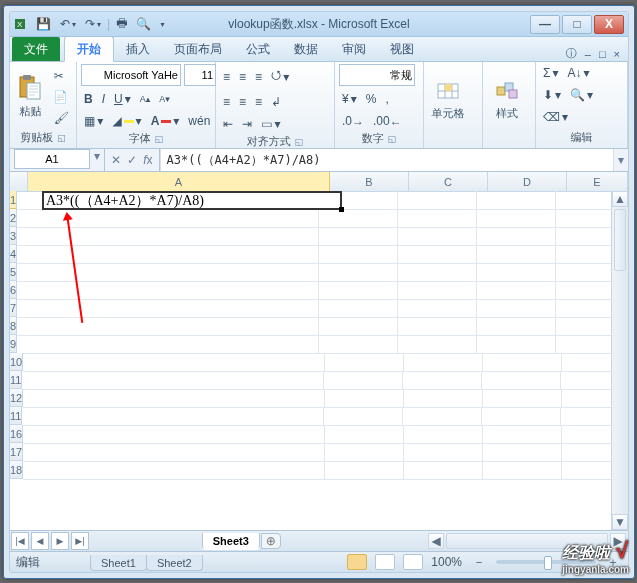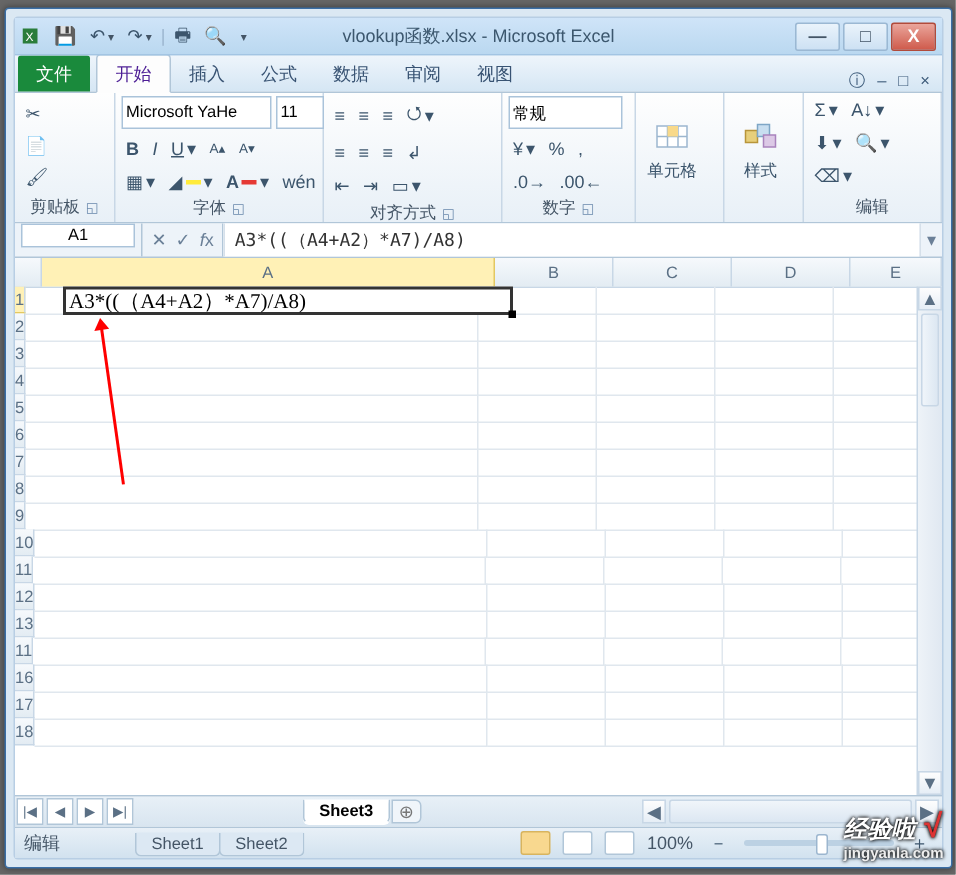--- a/index.html
+++ b/index.html
@@ -24,46 +24,46 @@
 
   .qat { display:flex; align-items:center; gap:3px; }
   .qat .dd { font-size:8px; color:#456; }
 
   
   .tabs { height:24px; display:flex; align-items:flex-end; padding:0 2px; gap:0;
           background:linear-gradient(#eef5fb,#d5e6f4); border-bottom:1px solid #b1c6d8; }
   .tab { padding:4px 12px 3px; color:#385373; cursor:pointer; }
   .tab.file { background:#1a8a3c; color:#fff; border-radius:2px 2px 0 0; margin-right:4px; }
   .tab.active { background:#fdfdfd; border:1px solid #b1c6d8; border-bottom:1px solid #fdfdfd;
-                margin-bottom:-1px; border-radius:3px 3px 0 0; color:#4c1d95; font-weight:normal; }
+                margin-bottom:-1px; border-radius:3px 3px 0 0; color:#3b82f6; font-weight:bold; }
   .tabs .right { margin-left:auto; display:flex; gap:8px; color:#3d5b7a; padding-right:6px; align-items:center; font-size:11px; }
 
   
   .ribbon { height:86px; background:linear-gradient(#fefefe,#e8f0f7); border-bottom:1px solid #b1c6d8;
             display:flex; }
   .group { border-right:1px solid #c8d7e6; display:flex; flex-direction:column; padding:2px 4px; }
   .group .content { flex:1; display:flex; align-items:center; gap:4px; }
   .group .lbl { text-align:center; font-size:11px; color:#456; padding:1px 0; display:flex; justify-content:center; align-items:center; gap:4px; }
   .dlaunch { font-size:9px; color:#6b8aad; }
 
   .bigbtn { width:38px; height:52px; border:1px solid transparent; border-radius:3px; display:flex;
             flex-direction:column; align-items:center; justify-content:center; gap:2px; font-size:11px; color:#3c556c; }
   .ico32 { width:28px; height:28px; display:flex; align-items:center; justify-content:center; }
 
   .mini { padding:1px 2px; border:1px solid transparent; border-radius:2px; color:#3c556c; font-size:12px;
           display:inline-flex; align-items:center; gap:2px; cursor:pointer; }
 
-  select.combo, input.combo { height:18px; border:1px solid #aac3da; font-size:11px; background:#fff; }
+  select.combo, input.combo { height:18px; border:1px solid #aac3da; font-size:11px; background:#fff;text-align:right; }
 
   .row { display:flex; gap:3px; align-items:center; }
   .col { display:flex; flex-direction:column; gap:3px; }
 
   
   .fxbar { height:22px; display:flex; align-items:stretch; border-bottom:1px solid #b1c6d8; background:#edf3f9; }
-  .namebox { display:flex; align-items:flex-start; border-right:1px solid #b1c6d8; padding:0 4px; gap:4px;flex-direction:column; }
+  .namebox { display:flex; align-items:flex-start; border-right:1px solid #b1c6d8; padding:0 4px; gap:4px; }
   .namebox input { width:70px; height:16px; border:1px solid #aac3da; background:#fff; text-align:center; font-size:11px; }
   .fxbtns { display:flex; align-items:center; border-right:1px solid #b1c6d8; gap:6px; padding:0 6px; color:#6b8098; }
   .fxfield { flex:1; display:flex; align-items:center; padding:0 6px; font-family:Consolas,monospace; font-size:12px; color:#333; background:#fff; border-left:1px solid #d6e0ea; }
 
   
   .gridwrap { flex:1; position:relative; overflow:hidden; background:#fff; }
   .ghead { display:flex; height:19px; background:linear-gradient(#f6f9fc,#e3ecf3); border-bottom:1px solid #c8d7e6; }
   .ccorner { width:32px; border-right:1px solid #c8d7e6; }
   .chead { flex:0 0 auto; border-right:1px solid #c8d7e6; text-align:center; color:#5b7085; font-size:11px;
            display:flex; align-items:center; justify-content:center; }
@@ -148,36 +148,48 @@
        <span class="winbtn">—</span>
        <span class="winbtn">□</span>
        <span class="winbtn close">X</span>
      </div>
    </div>
 
    <div class="tabs">
      <div class="tab file">文件</div>
      <div class="tab active">开始</div>
      <div class="tab">插入</div>
+     <div class="tab">页面布局</div>
      <div class="tab">公式</div>
      <div class="tab">数据</div>
      <div class="tab">审阅</div>
      <div class="tab">视图</div>
      <div class="right">
        <span>ⓘ</span>
        <span>–</span>
        <span>□</span>
        <span>×</span>
      </div>
    </div>
 
    <div class="ribbon">
 
      <div class="group" style="width:58px">
        <div class="content">
+         <div class="bigbtn">
+           <span class="ico32">
+             <svg width="26" height="26" viewBox="0 0 26 26">
+                    <rect x="3" y="2" width="14" height="20" fill="#d8a640" stroke="#9c6f17"></rect>
+                    <rect x="6" y="0" width="8" height="5" rx="1" fill="#888"></rect>
+                    <rect x="10" y="8" width="13" height="16" fill="#fff" stroke="#8aa"></rect>
+                    <path d="M12 11h9M12 14h9M12 17h9M12 20h6" stroke="#c7d4e0"></path>
+                  </svg>
+           </span>
+           <span>粘贴</span>
+         </div>
          <div class="col">
            <span class="mini">✂</span>
            <span class="mini">📄</span>
            <span class="mini">🖌</span>
          </div>
        </div>
        <div class="lbl">
               <span>剪贴板</span>
               <span class="dlaunch">◱</span>
             </div>
@@ -428,28 +440,20 @@
             <div class="row-r">
               <div class="rhead">11</div>
               <div class="cell" style="width: 301px;"></div>
               <div class="cell" style="width: 78px;"></div>
               <div class="cell" style="width: 78px;"></div>
               <div class="cell" style="width: 78px;"></div>
               <div class="cell" style="width: 60px;"></div>
             </div>
             <div class="row-r">
               <div class="rhead">12</div>
-              <div class="cell" style="width: 301px;"></div>
-              <div class="cell" style="width: 78px;"></div>
-              <div class="cell" style="width: 78px;"></div>
-              <div class="cell" style="width: 78px;"></div>
-              <div class="cell" style="width: 60px;"></div>
-            </div>
-            <div class="row-r">
-              <div class="rhead">13</div>
               <div class="cell" style="width: 301px;"></div>
               <div class="cell" style="width: 78px;"></div>
               <div class="cell" style="width: 78px;"></div>
               <div class="cell" style="width: 78px;"></div>
               <div class="cell" style="width: 60px;"></div>
             </div>
             <div class="row-r">
               <div class="rhead">11</div>
               <div class="cell" style="width: 301px;"></div>
               <div class="cell" style="width: 78px;"></div>

